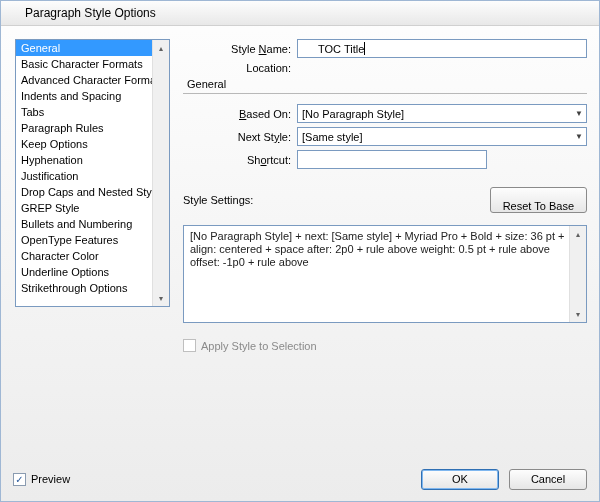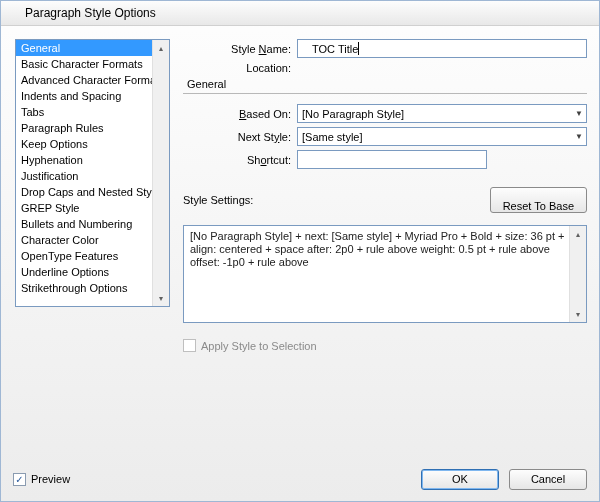--- a/index.html
+++ b/index.html
@@ -96,21 +96,21 @@
     width: 108px;
     text-align: right;
     padding-right: 6px;
   }
   .form-label .u { text-decoration: underline; }
   .text-input {
     flex: 1;
     height: 19px;
     border: 1px solid #7a9ac0;
     background: #fff;
-    padding: 0 14px;
+    padding: 0 20px;
     font-family: inherit;
     font-size: 11px;
     box-sizing: border-box;
   }
   .location-row {
     display: flex;
     margin-bottom: 2px;
   }
   .section-header {
     margin-top: 4px;
@@ -250,22 +250,22 @@
           <div class="sidebar-item">Advanced Character Formats</div>
           <div class="sidebar-item">Indents and Spacing</div>
           <div class="sidebar-item">Tabs</div>
           <div class="sidebar-item">Paragraph Rules</div>
           <div class="sidebar-item">Keep Options</div>
           <div class="sidebar-item">Hyphenation</div>
           <div class="sidebar-item">Justification</div>
           <div class="sidebar-item">Drop Caps and Nested Styles</div>
           <div class="sidebar-item">GREP Style</div>
           <div class="sidebar-item">Bullets and Numbering</div>
+          <div class="sidebar-item">OpenType Features</div>
           <div class="sidebar-item">Character Color</div>
-          <div class="sidebar-item">OpenType Features</div>
           <div class="sidebar-item">Underline Options</div>
           <div class="sidebar-item">Strikethrough Options</div>
         </div>
       <div class="scrollbar">
         <div class="scroll-arrow">▴</div>
         <div class="scroll-arrow down">▾</div>
       </div>
     </div>
 
     <div class="right-pane">

